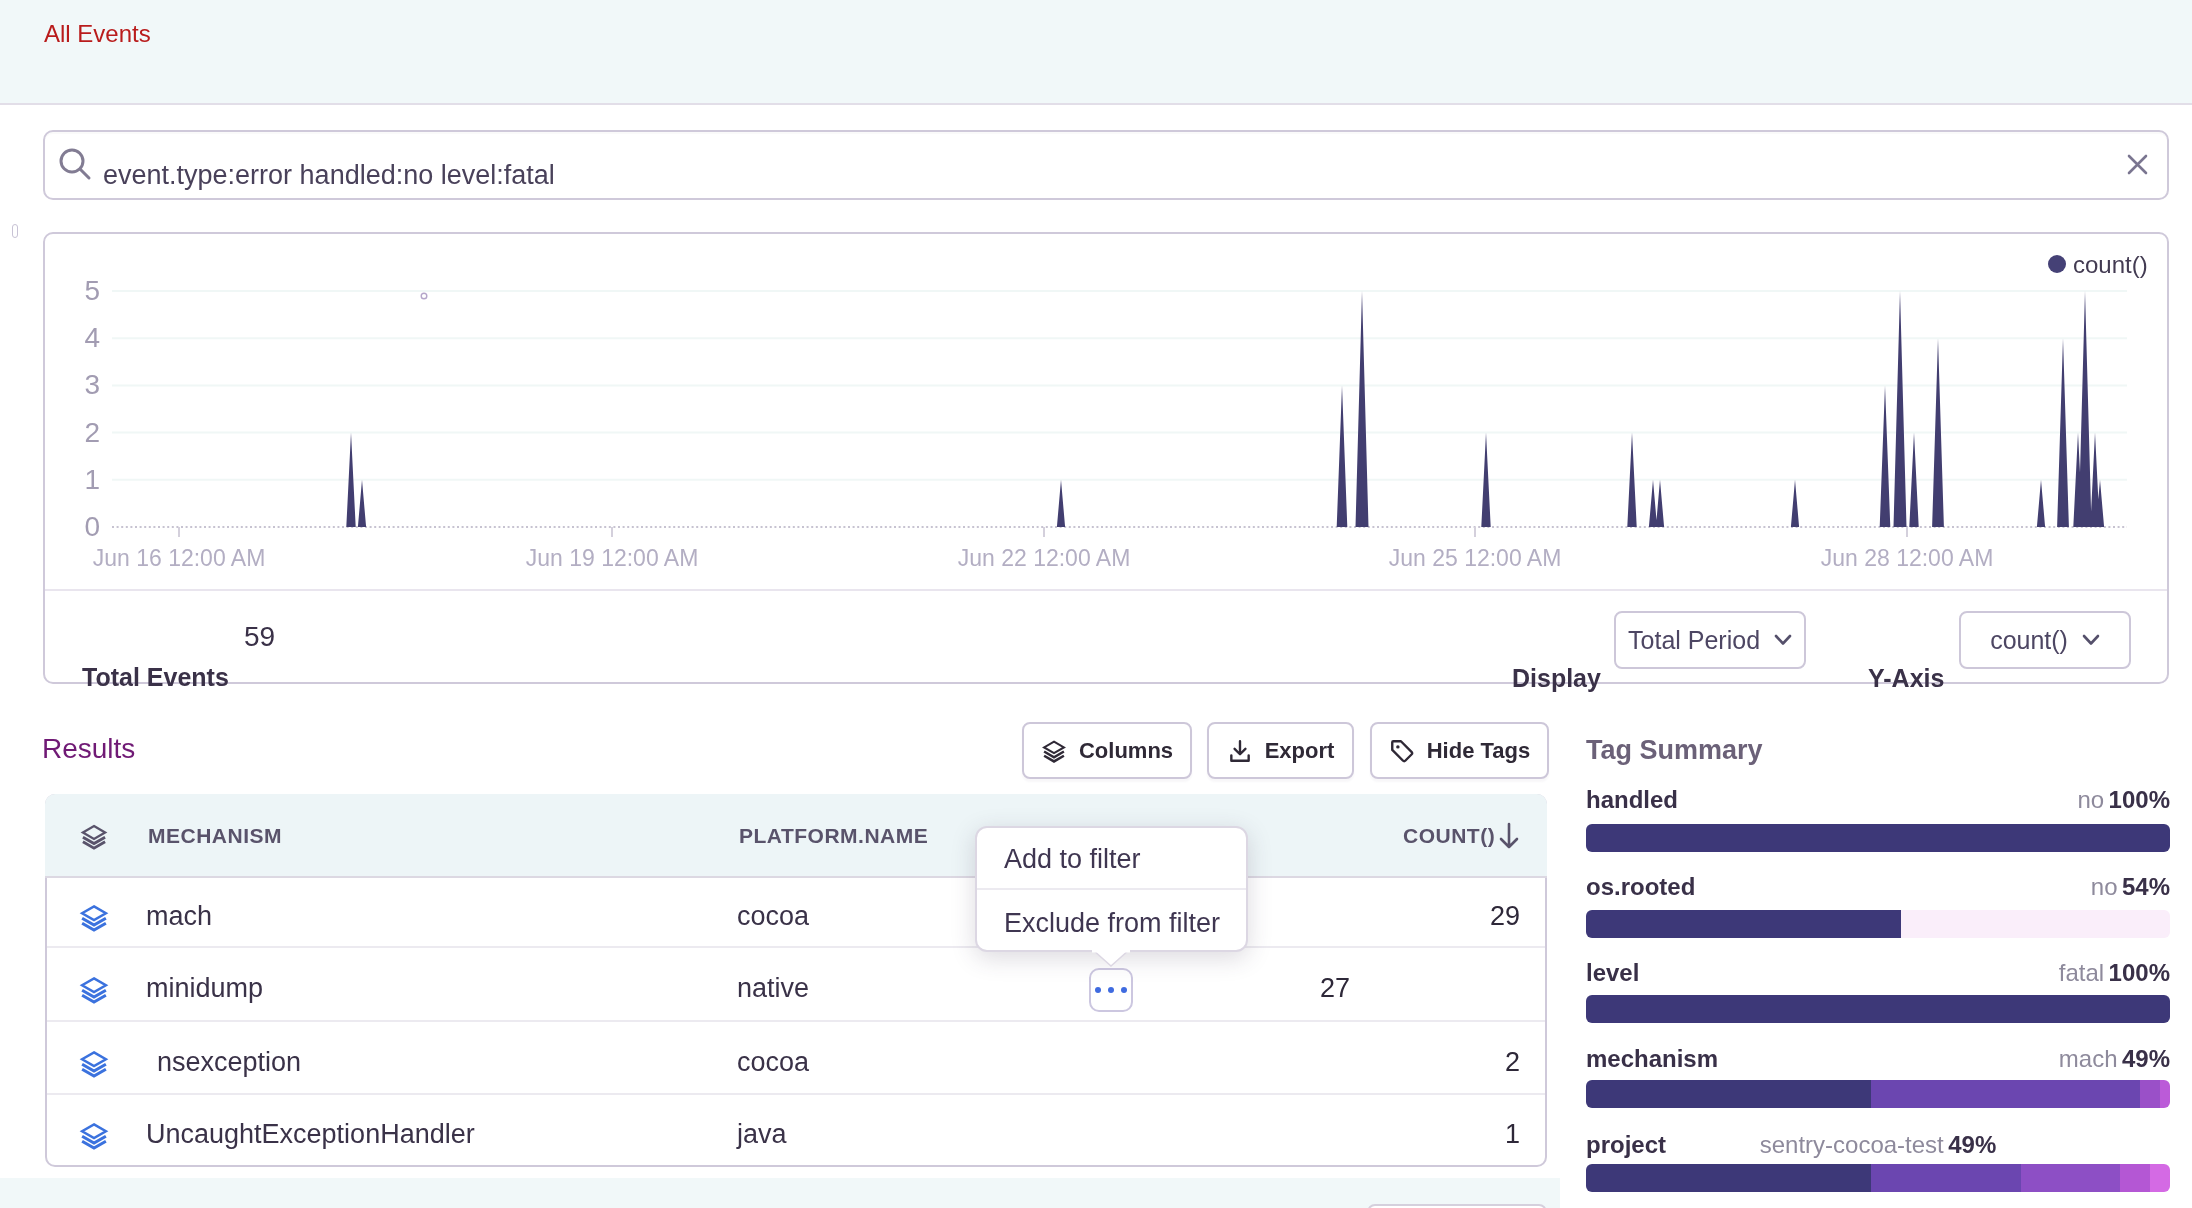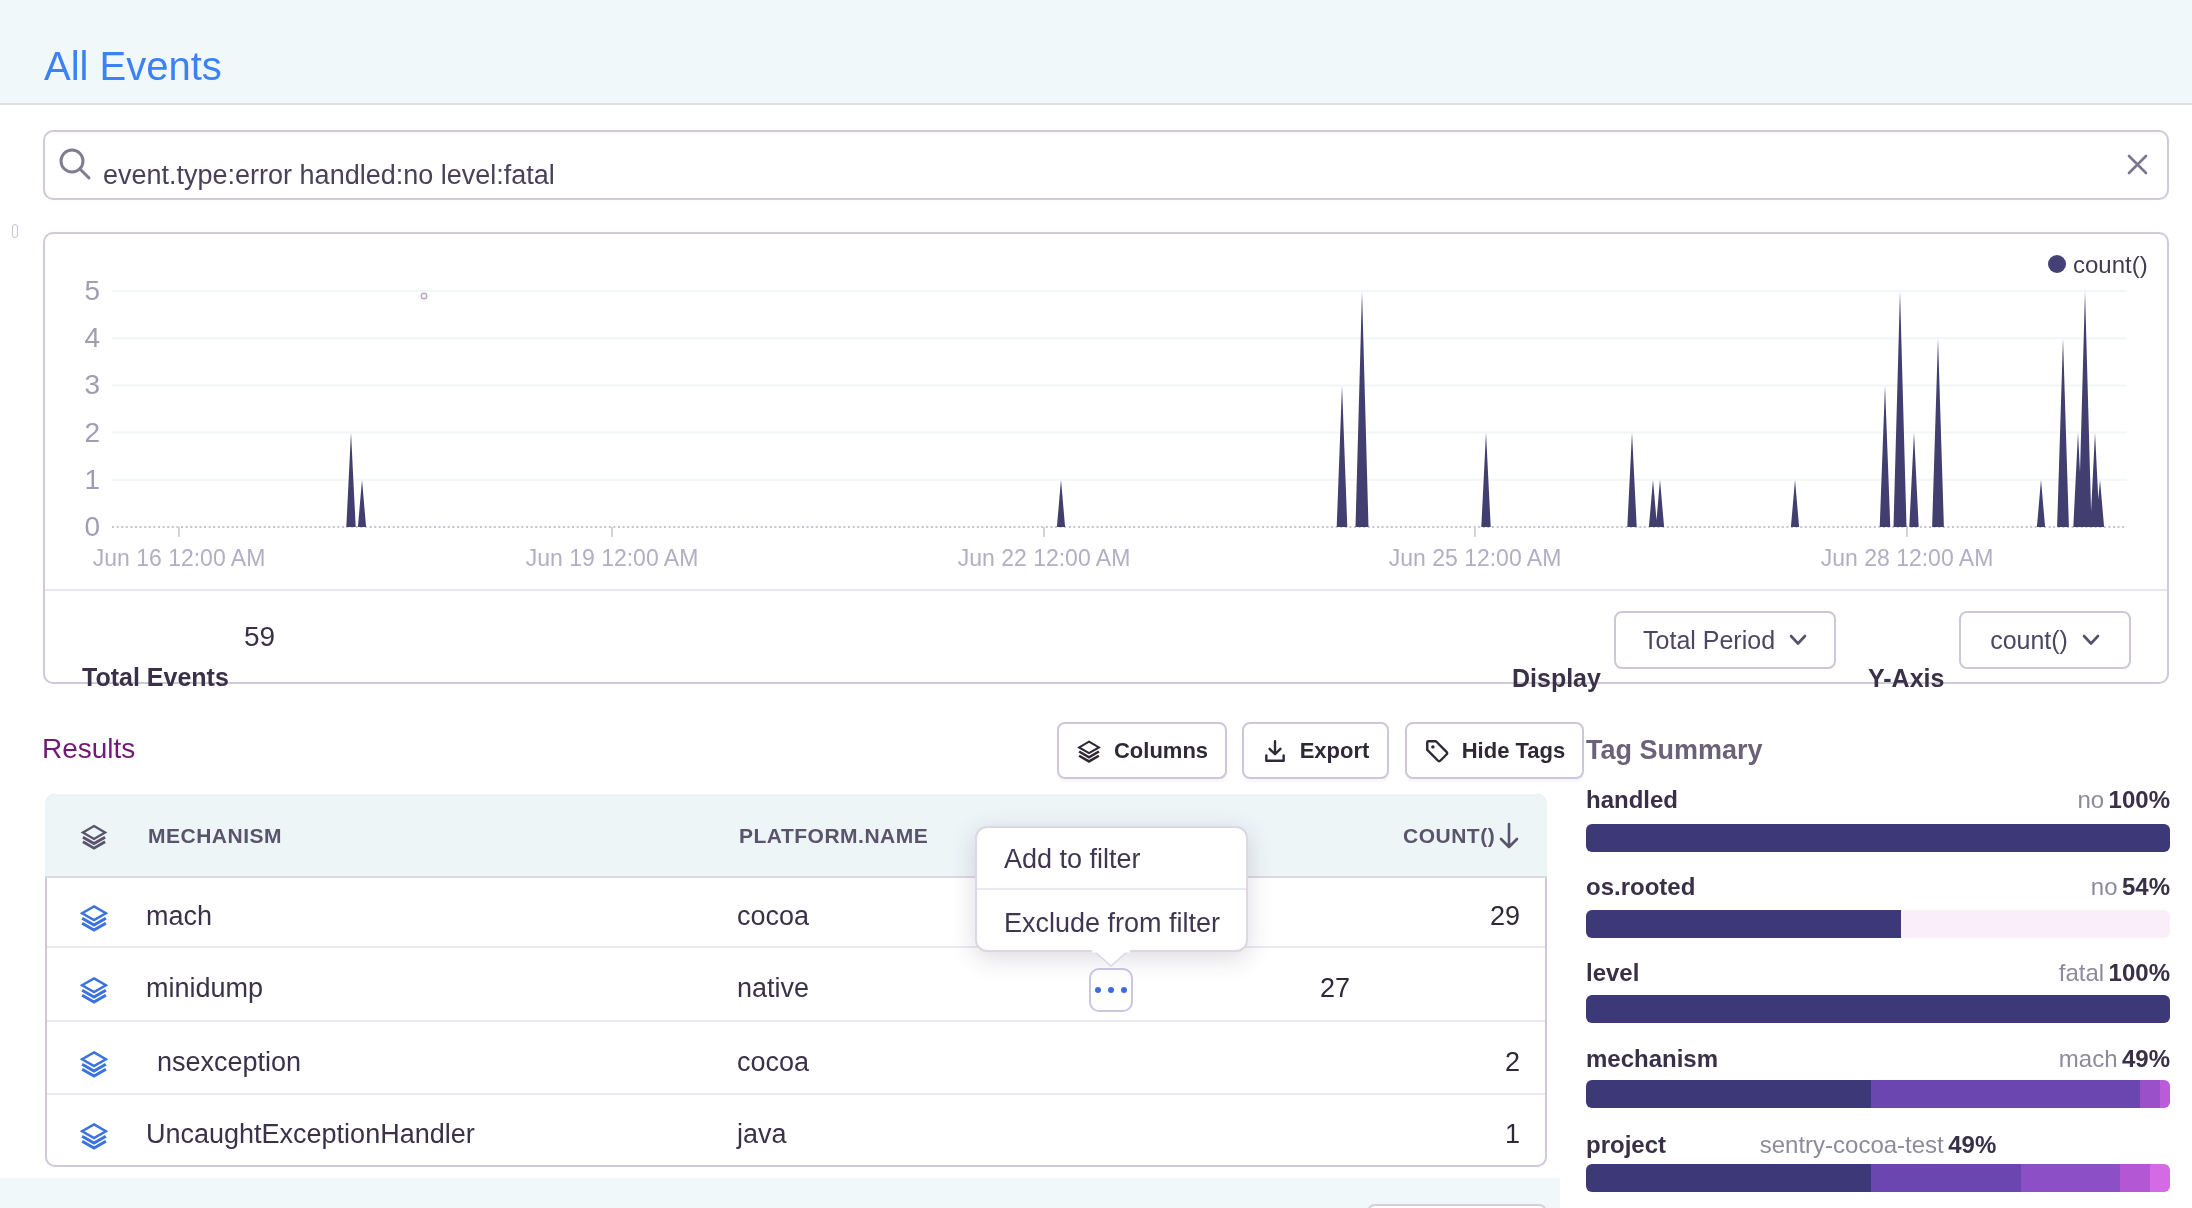--- a/index.html
+++ b/index.html
@@ -1,35 +1,35 @@
 <!DOCTYPE html>
 <html><head>
 <meta charset="utf-8">
 <style>
 * { margin:0; padding:0; box-sizing:border-box; }
 html,body { width:2192px; height:1208px; overflow:hidden; background:#fff;
   font-family:"Liberation Sans", sans-serif; }
 .abs { position:absolute; }
 #header { left:0; top:0; width:2192px; height:105px; background:#f1f8f9;
   border-bottom:2px solid #e2dee8; }
-#title { left:44px; top:20px; font-size:40px; color:#3b82f6;margin-top:24px; }
+#title { left:44px; top:20px; font-size:24px; color:#b91c1c; }
 #search { left:43px; top:130px; width:2126px; height:70px; background:#fff;
   border:2px solid #cfc9da; border-radius:10px; box-shadow:inset 0 2px 0 rgba(0,0,0,0.02); }
 #query { left:103px; top:152px; font-size:27px; color:#49415a;margin-top:8px; }
 #panel { left:43px; top:232px; width:2126px; height:452px; background:#fff;
   border:2px solid #cfc9da; border-radius:10px; }
 #chartsvg { left:43px; top:232px; }
 #panel-div { left:45px; top:589px; width:2122px; height:2px; background:#e9e5ee; }
 .flabel { font-size:25px; font-weight:bold; color:#3a3148;margin-top:40px; }
 .fbtn { height:58px; border:2px solid #cdc7d9; border-radius:8px; background:#fff;
   font-size:25px; color:#4d4663; display:flex; align-items:center; justify-content:center; }
 #resultshead { left:42px; top:733px; font-size:28px; font-weight:normal; color:#701a75; }
 .tbtn { top:722px; height:57px; border:2px solid #cdc7d9; border-radius:8px; background:#fff;
   box-shadow:0 3px 2px rgba(70,60,90,0.04); display:flex; align-items:center;
-  justify-content:center; font-size:22px; font-weight:bold; color:#2f2936; gap:12px;margin-left:35px; }
+  justify-content:center; font-size:22px; font-weight:bold; color:#2f2936; gap:12px; }
 #table { left:45px; top:794px; width:1502px; height:373px; border:2px solid #cfc9da;
   border-radius:10px; background:#fff; }
 #thead { left:45px; top:794px; width:1502px; height:84px; background:#edf5f7;
   border-bottom:2px solid #dcd8e2; border-radius:10px 10px 0 0; }
 .hcell { font-size:21px; font-weight:bold; color:#59536b; letter-spacing:0.5px; }
 .rcell { font-size:27px; color:#3a3248; }
 .rowline { left:47px; width:1498px; height:2px; background:#eceaf0; }
 #tagshead { left:1586px; top:735px; font-size:27px; font-weight:bold; color:#6b6178; }
 .tagname { font-size:24px; font-weight:bold; color:#393048; }
 .tagval { font-size:24px; color:#8e8a9c; }
@@ -90,21 +90,21 @@
     <text x="1864" y="334" text-anchor="middle" font-size="23" fill="#b3aec3">Jun 28 12:00 AM</text>
     <path d="M303.3 295 L308 200.6 L312.7 295 Z M314.9 295 L319 247.8 L323.1 295 Z M1013.9 295 L1018 247.8 L1022.1 295 Z M1293.7 295 L1299 153.39999999999998 L1304.3 295 Z M1312.5 295 L1319 59 L1325.5 295 Z M1438.3 295 L1443 200.6 L1447.7 295 Z M1584.3 295 L1589 200.6 L1593.7 295 Z M1605.9 295 L1610 247.8 L1614.1 295 Z M1612.9 295 L1617 247.8 L1621.1 295 Z M1747.9 295 L1752 247.8 L1756.1 295 Z M1836.7 295 L1842 153.39999999999998 L1847.3 295 Z M1850.5 295 L1857 59 L1863.5 295 Z M1866.3 295 L1871 200.6 L1875.7 295 Z M1889.1 295 L1895 106.19999999999999 L1900.9 295 Z M1993.9 295 L1998 247.8 L2002.1 295 Z M2014.1 295 L2020 106.19999999999999 L2025.9 295 Z M2030.3 295 L2035 200.6 L2039.7 295 Z M2035.5 295 L2042 59 L2048.5 295 Z M2047.3 295 L2052 200.6 L2056.7 295 Z M2052.9 295 L2057 247.8 L2061.1 295 Z " fill="#423e70"></path>
     <circle cx="381" cy="64" r="2.8" fill="none" stroke="#b5a6ca" stroke-width="1.4"></circle>
     <circle cx="2014" cy="32" r="9" fill="#454176"></circle>
     <text x="2030" y="41" font-size="24" fill="#433b52">count()</text>
   </svg>
 <div id="panel-div" class="abs"></div>
 <div class="abs flabel" style="left:82px;top:623px">Total Events</div>
 <div class="abs" style="left:244px;top:621px;font-size:28px;color:#3a3148">59</div>
 <div class="abs flabel" style="left:1512px;top:624px">Display</div>
-<div class="abs fbtn" style="left:1614px;top:611px;width:222px">Total Period&nbsp;&nbsp;<svg width="18" height="12" viewBox="0 0 18 12">
+<div class="abs fbtn" style="left:1614px;top:611px;width:192px">Total Period&nbsp;&nbsp;<svg width="18" height="12" viewBox="0 0 18 12">
       <path d="M2 2 L9 9.5 L16 2" fill="none" stroke="#55506b" stroke-width="2.6" stroke-linecap="round" stroke-linejoin="round"></path>
     </svg></div>
 <div class="abs flabel" style="left:1868px;top:624px">Y-Axis</div>
 <div class="abs fbtn" style="left:1959px;top:611px;width:172px">count()&nbsp;&nbsp;<svg width="18" height="12" viewBox="0 0 18 12">
       <path d="M2 2 L9 9.5 L16 2" fill="none" stroke="#55506b" stroke-width="2.6" stroke-linecap="round" stroke-linejoin="round"></path>
     </svg></div>
 
 <div id="resultshead" class="abs">Results</div>
 <div class="abs tbtn" style="left:1022px;width:170px">
   <svg width="26" height="25" viewBox="0 0 24 24">

